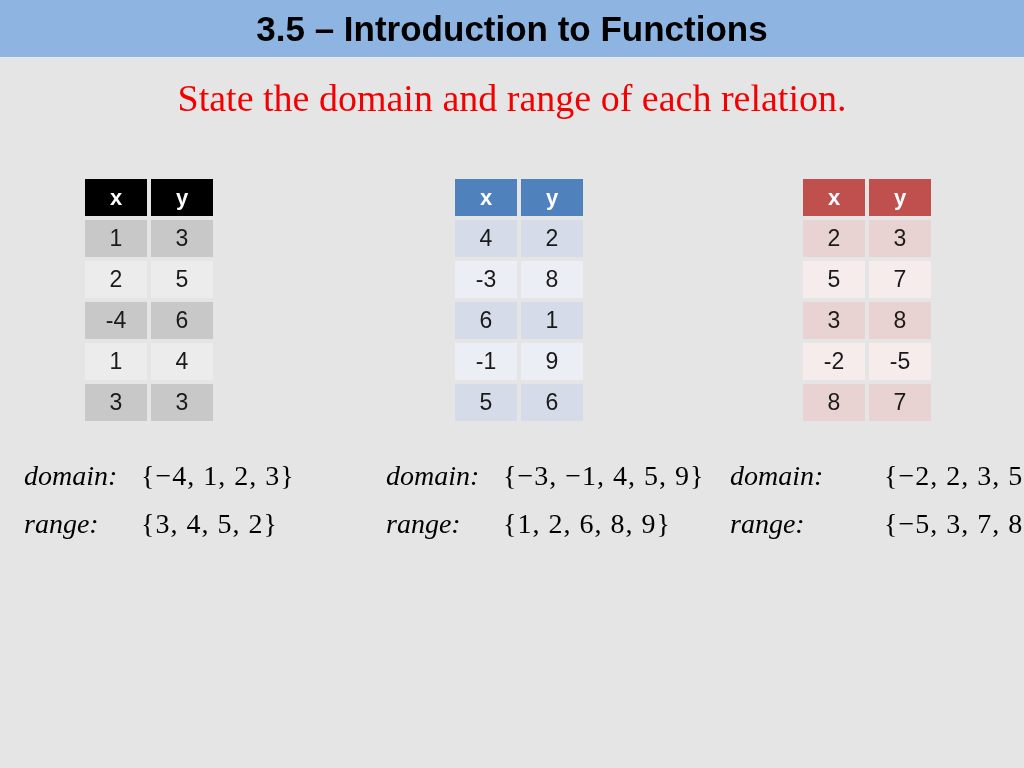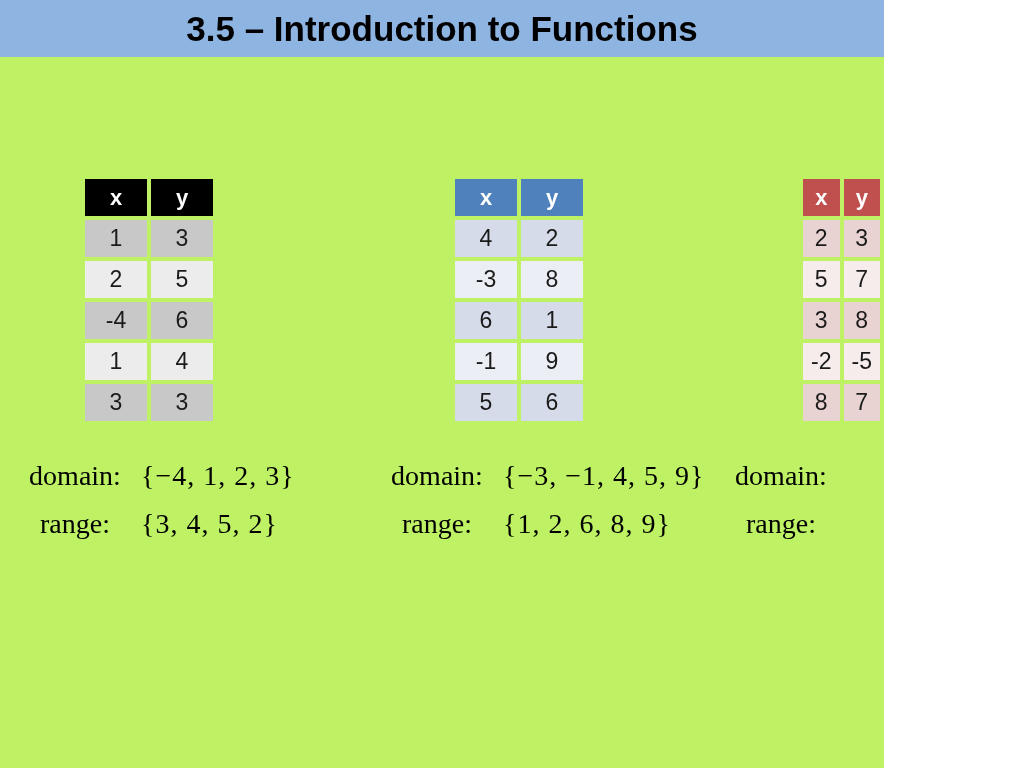--- a/index.html
+++ b/index.html
@@ -1,20 +1,20 @@
 <!DOCTYPE html>
 <html><head>
 <meta charset="utf-8">
 <style>
   html, body { margin: 0; padding: 0; background: #ffffff; }
   .slide {
     position: relative;
-    width: 884px;
+    width: 1024px;
     height: 768px;
-    background: #bef264;
+    background: #e5e5e5;
     overflow: hidden;
     font-family: "Liberation Sans", sans-serif;
   }
 
   
   .title-bar {
     position: absolute;
     left: 0; top: 0;
     width: 100%; height: 57px;
     background: #8EB4E2;
@@ -85,21 +85,22 @@
   .answer {
     position: absolute;
     font-family: "Liberation Serif", serif;
     font-size: 28px;
     color: #000000;
   }
   .answer-row { height: 48px; line-height: 48px; white-space: nowrap; }
   .ans-label {
     display: inline-block;
     width: 102px;
-    text-align: center;
+    text-align: left;
+    font-style: italic;
   }
   .ans-value {
     display: inline-block;
     margin-left: 8px;
     font-style: normal;
     letter-spacing: 1px;
   }
   .a1 { left: 24px;  top: 452px; }
   .a2 { left: 386px; top: 452px; }
   .a3 { left: 730px; top: 452px; }
@@ -107,20 +108,21 @@
 </style>
 </head>
 <body>
 
 <div class="slide">
 
   <header class="title-bar">
     <h1>3.5 – Introduction to Functions</h1>
   </header>
 
+  <div class="subtitle">State the domain and range of each relation.</div>
 
   <table class="data-table theme-black t1">
     <thead>
       <tr>
         <th>x</th>
         <th>y</th>
       </tr>
     </thead>
     <tbody>
       <tr class="dark">

